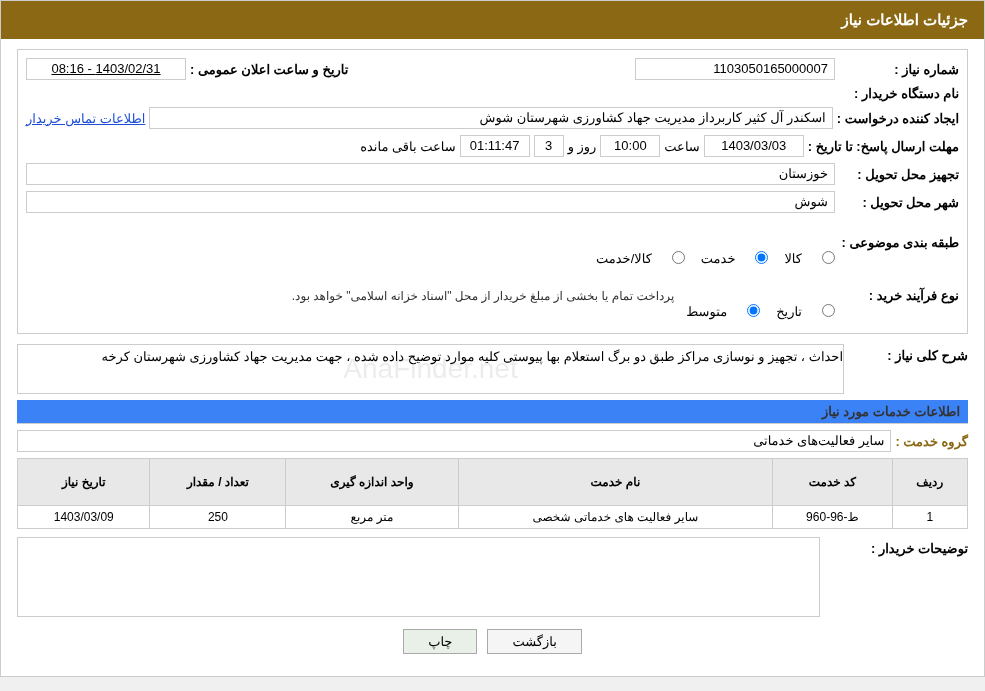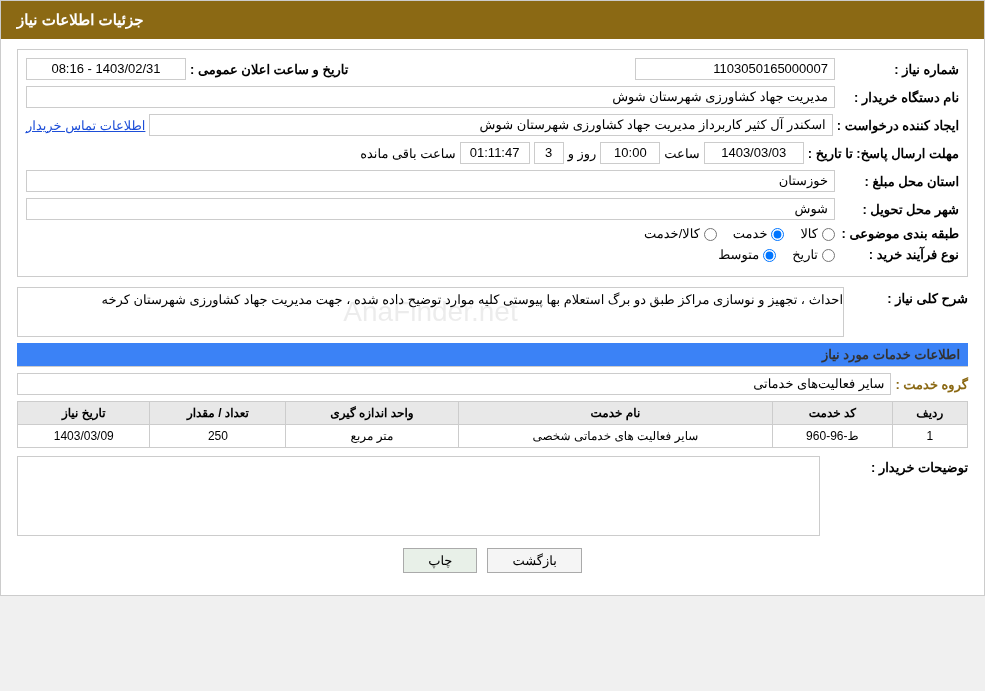--- a/index.html
+++ b/index.html
@@ -11,21 +11,21 @@
     }
     .page-wrapper {
       max-width: 985px;
       margin: 0 auto;
       background: #fff;
       border: 1px solid #ccc;
     }
     .header-bar {
       background: #8B6914;
       color: #fff;
-      text-align: left;
+      text-align: right;
       padding: 10px 16px;
       font-size: 15px;
       font-weight: bold;
     }
     .content {
       padding: 10px 16px;
     }
     .info-section {
       border: 1px solid #ccc;
       margin-bottom: 10px;
@@ -71,22 +71,23 @@
       gap: 4px;
       flex-wrap: wrap;
     }
     .radio-row {
       display: flex;
       align-items: center;
       gap: 16px;
     }
     .radio-item {
       display: flex;
-      align-items: flex-end;
-      gap: 4px;
+      align-items: flex-start;
+      gap: 20px;
+      margin-top: 32px;
     }
     .watermark-area {
       position: relative;
       min-height: 60px;
     }
     .watermark {
       position: absolute;
       top: 50%;
       left: 50%;
       transform: translate(-50%, -50%);
@@ -105,21 +106,21 @@
       margin-bottom: 6px;
     }
     table {
       width: 100%;
       border-collapse: collapse;
       margin-top: 4px;
     }
     th {
       background: #e8e8e8;
       border: 1px solid #ccc;
-      padding: 4px 8px;
+      padding: 16px 8px;
       text-align: center;
       font-weight: bold;
       font-size: 12px;
     }
     td {
       border: 1px solid #ccc;
       padding: 4px 8px;
       text-align: center;
       font-size: 12px;
     }
@@ -176,47 +177,46 @@
 
   <div class="content">
 
     <div class="info-section">
 
       <div class="row">
         <span class="label">شماره نیاز :</span>
         <div class="value-box" style="max-width:200px;">1103050165000007</div>
         <span style="flex:1;"></span>
         <span class="label">تاریخ و ساعت اعلان عمومی :</span>
-        <div class="value-box-fixed" style="min-width:160px;">1403/02/31 - 08:16</div>
+        <div class="value-box-fixed" style="min-width:160px;text-decoration:underline;">1403/02/31 - 08:16</div>
       </div>
 
       <div class="row">
         <span class="label">نام دستگاه خریدار :</span>
-        <div class="value-box">مدیریت جهاد کشاورزی شهرستان شوش</div>
       </div>
 
       <div class="row">
         <span class="label">ایجاد کننده درخواست :</span>
         <div class="value-box">اسکندر آل کثیر کاربرداز مدیریت جهاد کشاورزی شهرستان شوش</div>
         <span class="link-style">اطلاعات تماس خریدار</span>
       </div>
 
       <div class="row date-row">
         <span class="label">مهلت ارسال پاسخ: تا تاریخ :</span>
         <div class="value-box-fixed" style="min-width:100px;">1403/03/03</div>
         <span>ساعت</span>
         <div class="value-box-fixed" style="min-width:60px;">10:00</div>
         <span>روز و</span>
         <div class="value-box-fixed" style="min-width:30px;">3</div>
         <div class="value-box-fixed" style="min-width:70px;">01:11:47</div>
         <span>ساعت باقی مانده</span>
       </div>
 
       <div class="row">
-        <span class="label">استان محل مبلغ :</span>
+        <span class="label">تجهیز محل تحویل :</span>
         <div class="value-box">خوزستان</div>
       </div>
 
       <div class="row">
         <span class="label">شهر محل تحویل :</span>
         <div class="value-box">شوش</div>
       </div>
 
       <div class="row">
         <span class="label">طبقه بندی موضوعی :</span>
@@ -241,20 +241,21 @@
         <div class="radio-row">
           <div class="radio-item">
             <input type="radio" name="farayand" style="">
             <span>تاریخ</span>
           </div>
           <div class="radio-item">
             <input type="radio" name="farayand" checked="" style="">
             <span>متوسط</span>
           </div>
         </div>
+        <span style="margin-right:8px;color:#333;font-size:12px;">پرداخت تمام یا بخشی از مبلغ خریدار از محل "اسناد خزانه اسلامی" خواهد بود.</span>
       </div>
 
     </div>
 
     <div class="row" style="align-items:flex-start;margin-bottom:6px;">
       <span class="label" style="padding-top:4px;">شرح کلی نیاز :</span>
       <div class="shrh-box watermark-area" style="flex:1;position:relative;">
         <div class="watermark">AnaFinder.net</div>
         <span>احداث ، تجهیز و نوسازی مراکز طبق دو برگ استعلام بها پیوستی کلیه موارد توضیح داده شده ، جهت مدیریت جهاد کشاورزی شهرستان کرخه</span>
       </div>

